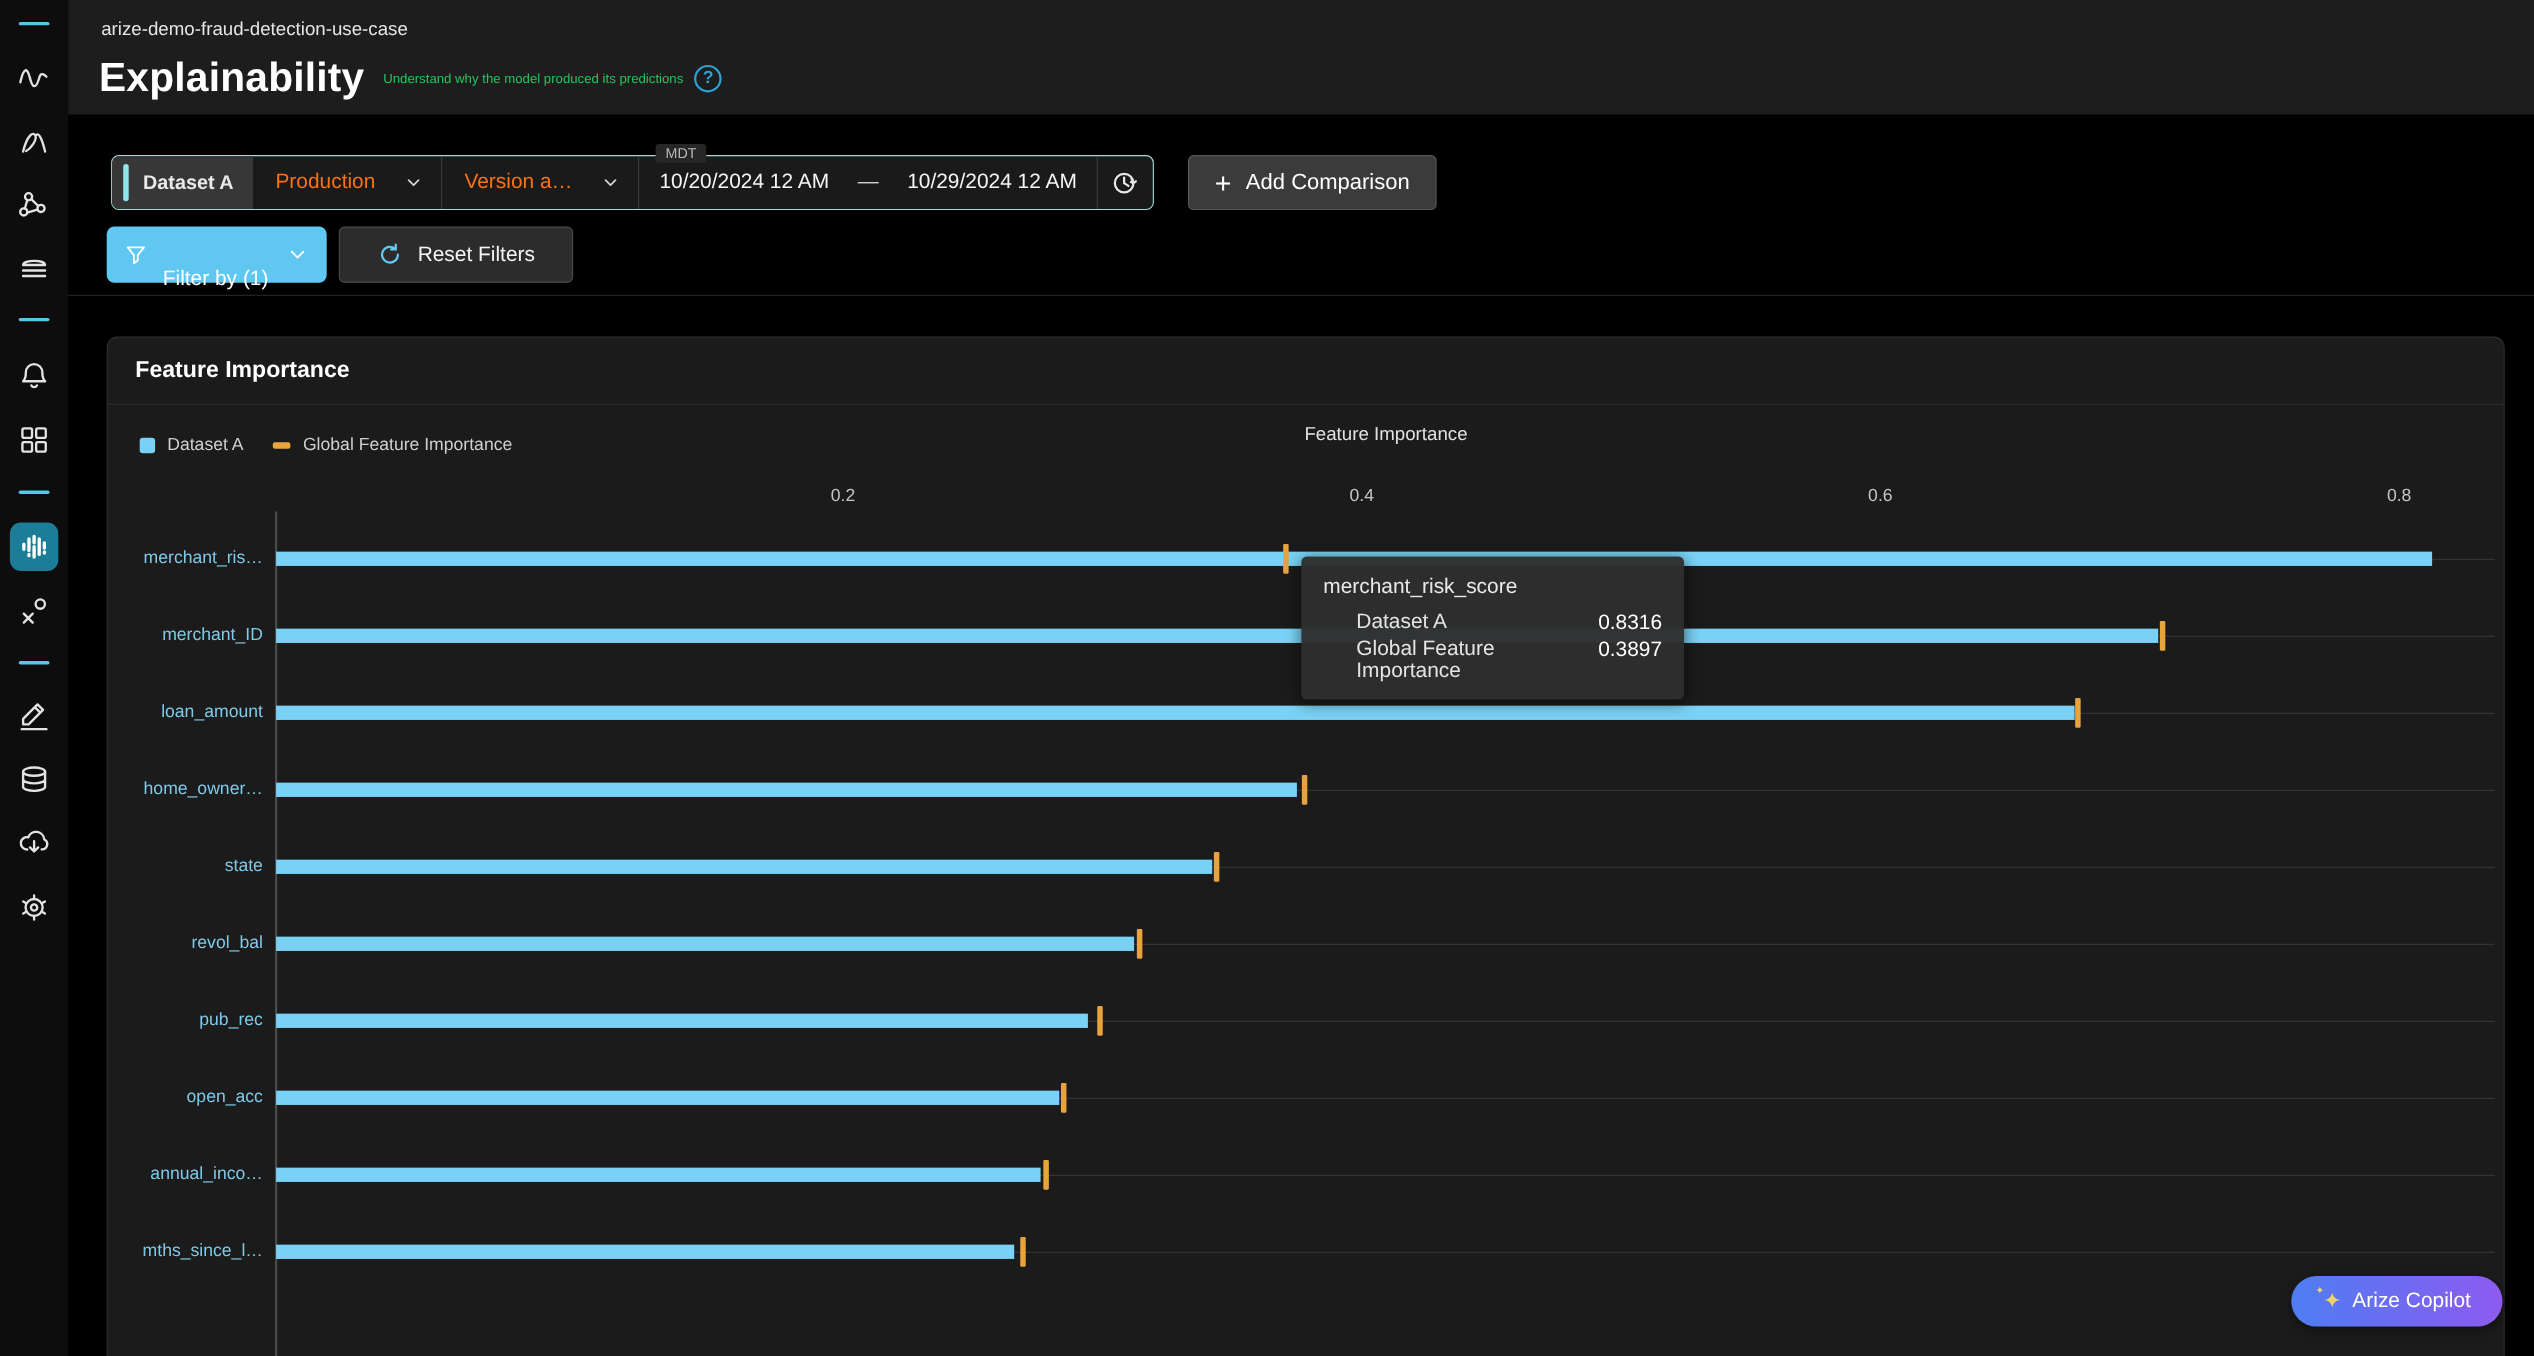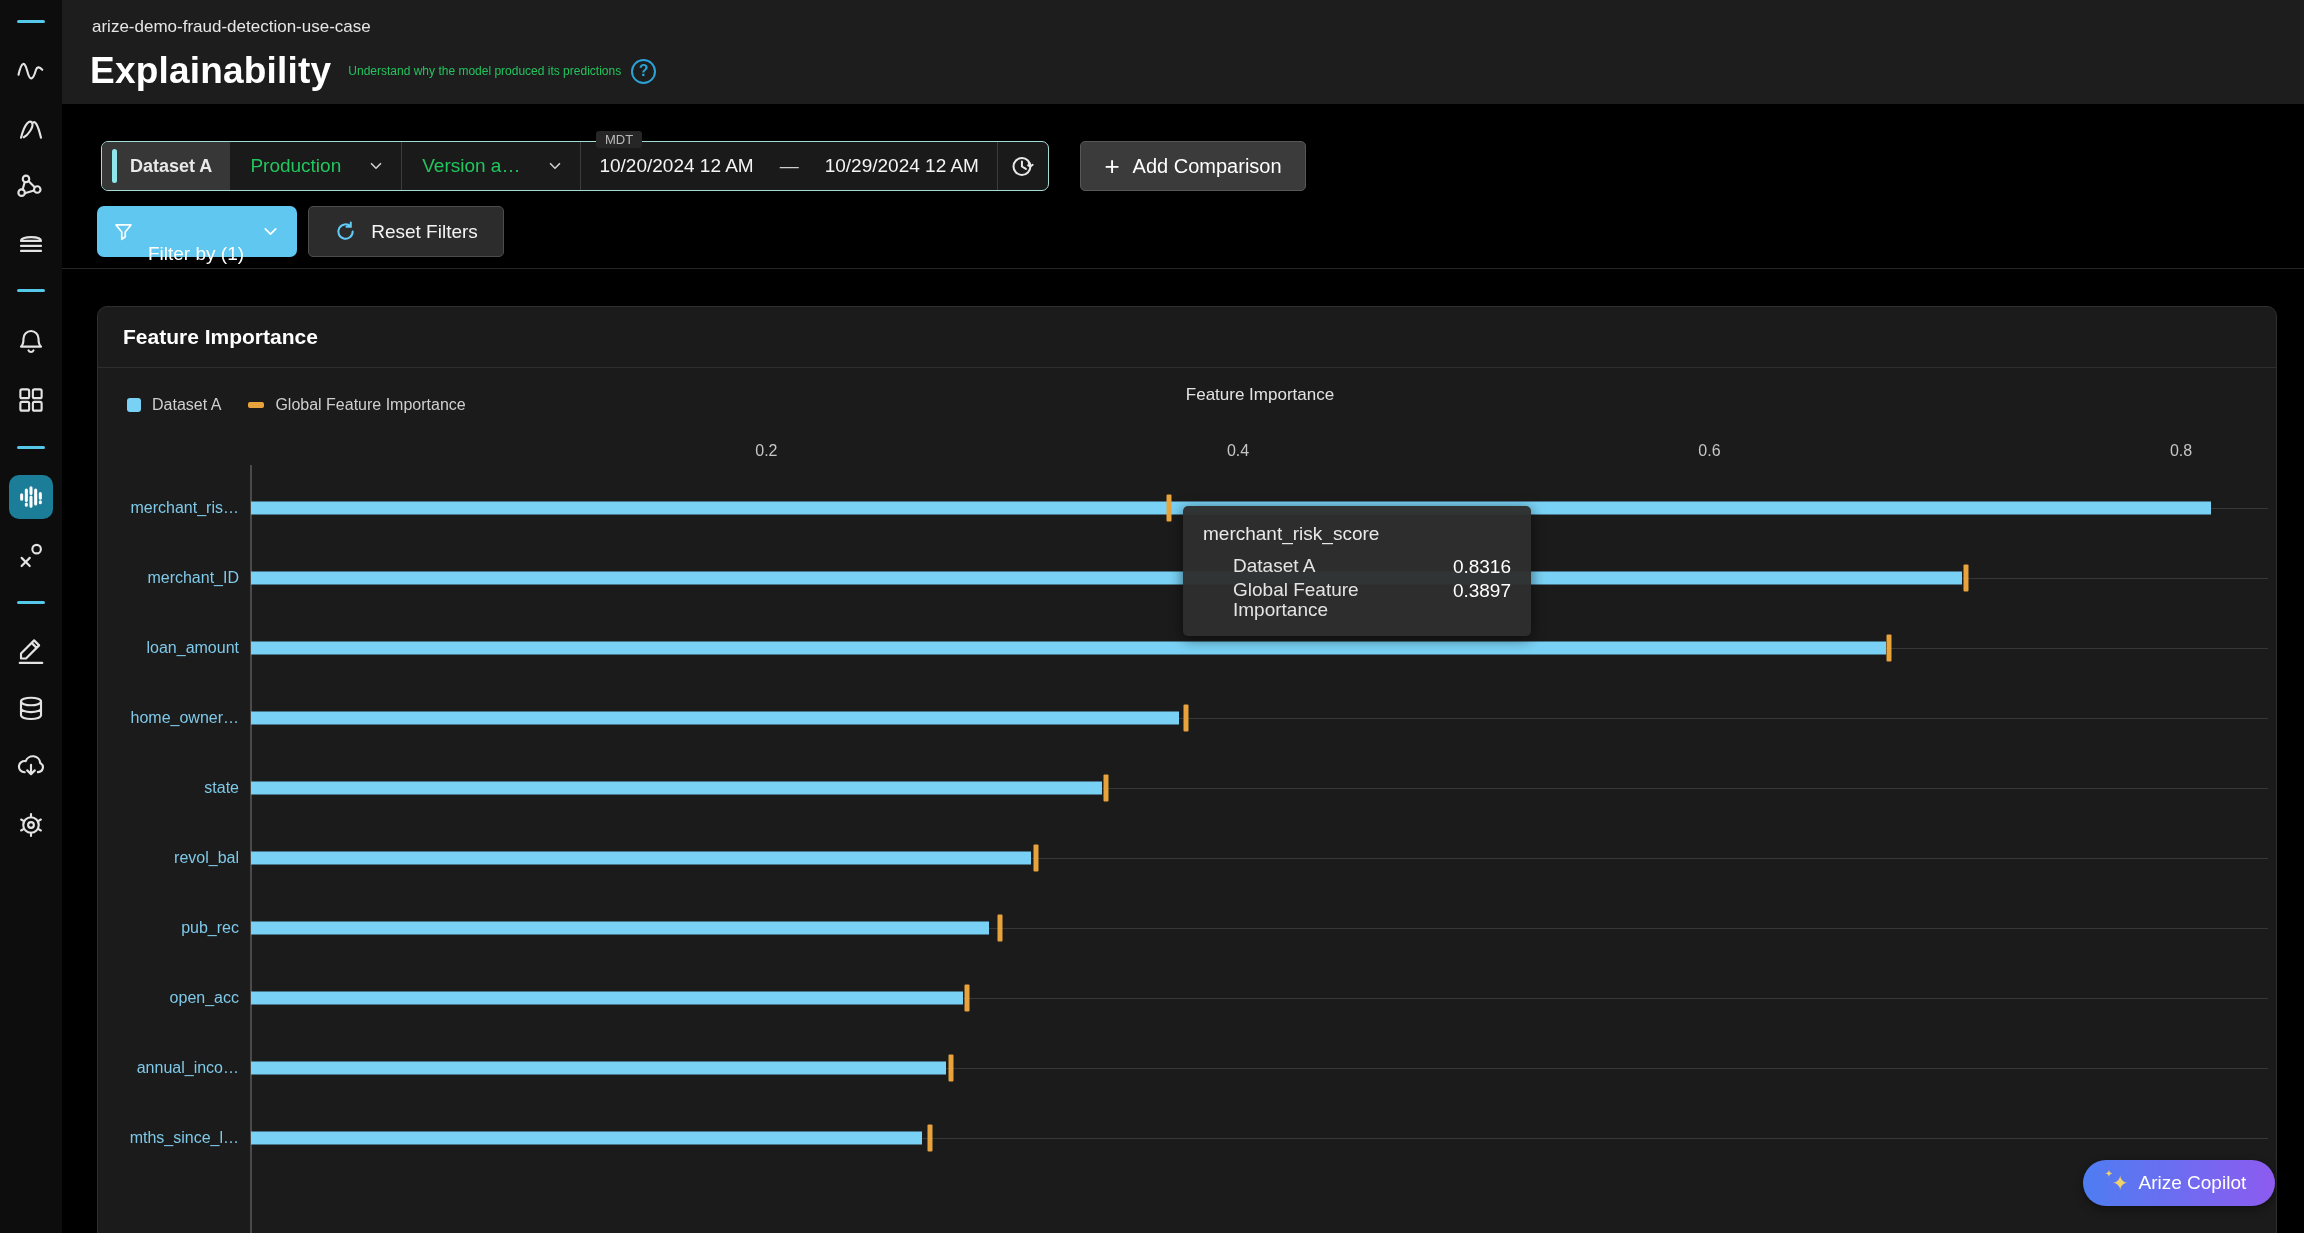--- a/index.html
+++ b/index.html
@@ -30,40 +30,40 @@
 
   
   .selector-group { position:absolute; left:101px; top:141px; height:50px; display:flex; align-items:stretch;
     border:1.5px solid #A3DBD6; border-radius:7px; background:#1A1A1A; }
   .seg { display:flex; align-items:center; }
   .seg-divider { width:1px; background:#3C3C3C; }
   .dataset-chip { background:#373737; border-radius:6px 0 0 6px; padding:0 18px 0 10px; }
   .dataset-accent { width:5px; height:34px; background:#8EE6EA; border-radius:3px; margin-right:13px; }
   .dataset-label { font-size:18px; font-weight:bold; color:#E9E9E9; white-space:nowrap; }
   .dd { padding:0 16px 0 20px; min-width:0; justify-content:space-between; }
-  .dd-text { font-size:19px; color:#22c55e; white-space:nowrap; }
+  .dd-text { font-size:19px; color:#f97316; white-space:nowrap; }
   .chev { margin-left:26px; }
   .chev svg { width:18px; height:18px; stroke:#CFCFCF; stroke-width:2.2; fill:none; stroke-linecap:round; stroke-linejoin:round; }
   .dates { padding:0 18px; gap:26px; }
   .date-text { font-size:19px; color:#F4F4F4; white-space:nowrap; }
   .date-dash { color:#CFCFCF; font-size:19px; }
   .clock-seg { width:50px; justify-content:center; }
   .clock-seg svg { width:27px; height:27px; stroke:#E8E8E8; stroke-width:1.8; fill:none; stroke-linecap:round; stroke-linejoin:round; }
   .tz-chip { position:absolute; top:-11px; left:494px; background:#262626; color:#B9B9B9;
     font-size:13px; padding:1px 9px; border-radius:3px; }
   .add-comparison { position:absolute; left:1080px; top:141px; height:50px; width:226px; background:#3B3B3B;
     border:1px solid #575757; border-radius:5px; display:flex; align-items:center; justify-content:center; gap:13px; }
   .add-comparison .plus { font-size:26px; color:#fff; font-weight:300; line-height:1; }
   .add-comparison .lbl { font-size:20px; color:#FFF; }
 
   .filter-btn { position:absolute; left:97px; top:206px; height:51px; width:200px; background:#60C7F1;
     border-radius:7px; display:flex; align-items:center; justify-content:center; gap:14px; }
   .filter-btn svg { width:21px; height:21px; stroke:#fff; stroke-width:1.9; fill:none; stroke-linejoin:round; }
   .filter-btn .lbl { font-size:19px; color:#FFFFFF;margin-top:44px; }
-  .reset-btn { position:absolute; left:308px; top:206px; height:51px; width:196px; background:#2C2C2C;
+  .reset-btn { position:absolute; left:308px; top:206px; height:51px; width:213px; background:#2C2C2C;
     border:1px solid #4C4C4C; border-radius:5px; display:flex; align-items:center; justify-content:center; gap:14px; }
   .reset-btn svg { width:23px; height:23px; stroke:#64CBF4; stroke-width:2.1; fill:none; stroke-linecap:round; }
   .reset-btn .lbl { font-size:19px; color:#F4F4F4; }
   .controls-divider { position:absolute; left:62px; right:0; top:268px; height:1px; background:#262626; }
 
   
   .card { position:absolute; left:97px; top:306px; width:2180px; height:1010px; background:#1B1B1B;
     border:1px solid #2F2F2F; border-radius:10px; }
   .card-header { height:61px; display:flex; align-items:center; padding:0 25px; border-bottom:1px solid #2E2E2E; }
   .card-title { font-size:21px; font-weight:bold; color:#FFF; }

